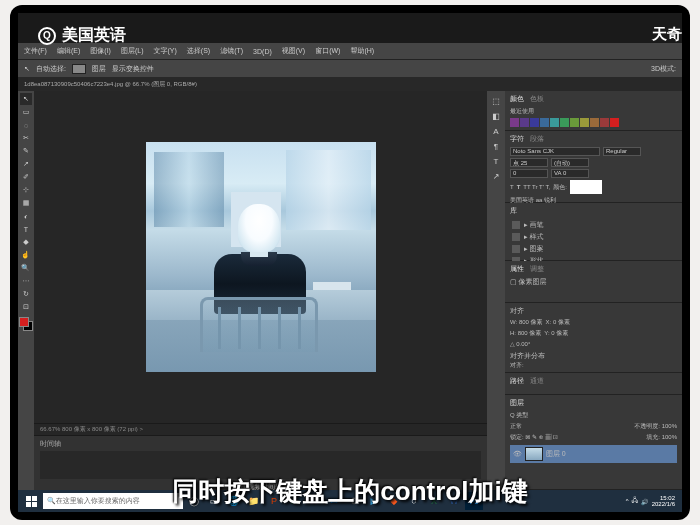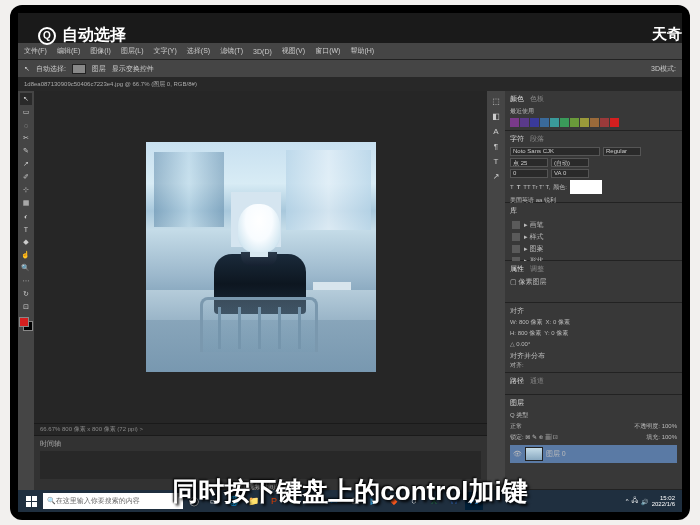--- a/index.html
+++ b/index.html
@@ -94,21 +94,21 @@
 .subtitle { position: absolute; bottom: 16px; left: 0; right: 0; z-index: 200; text-align: center; color: #fff; font-size: 26px; font-weight: bold; text-shadow: 2px 2px 3px #000, -1px -1px 2px #000; }
 </style>
 </head>
 <body>
 
 <div class="monitor-frame">
  <div class="screen">
 
   <div class="brand-overlay">
     <span class="brand-icon">Q</span>
-    <span>自动选择</span>
+    <span>美国英语</span>
   </div>
   <div class="brand-right">天奇</div>
 
   <div class="ps-window">
 
     <div class="menu-bar">
       <span>文件(F)</span>
       <span>编辑(E)</span>
       <span>图像(I)</span>
       <span>图层(L)</span>

